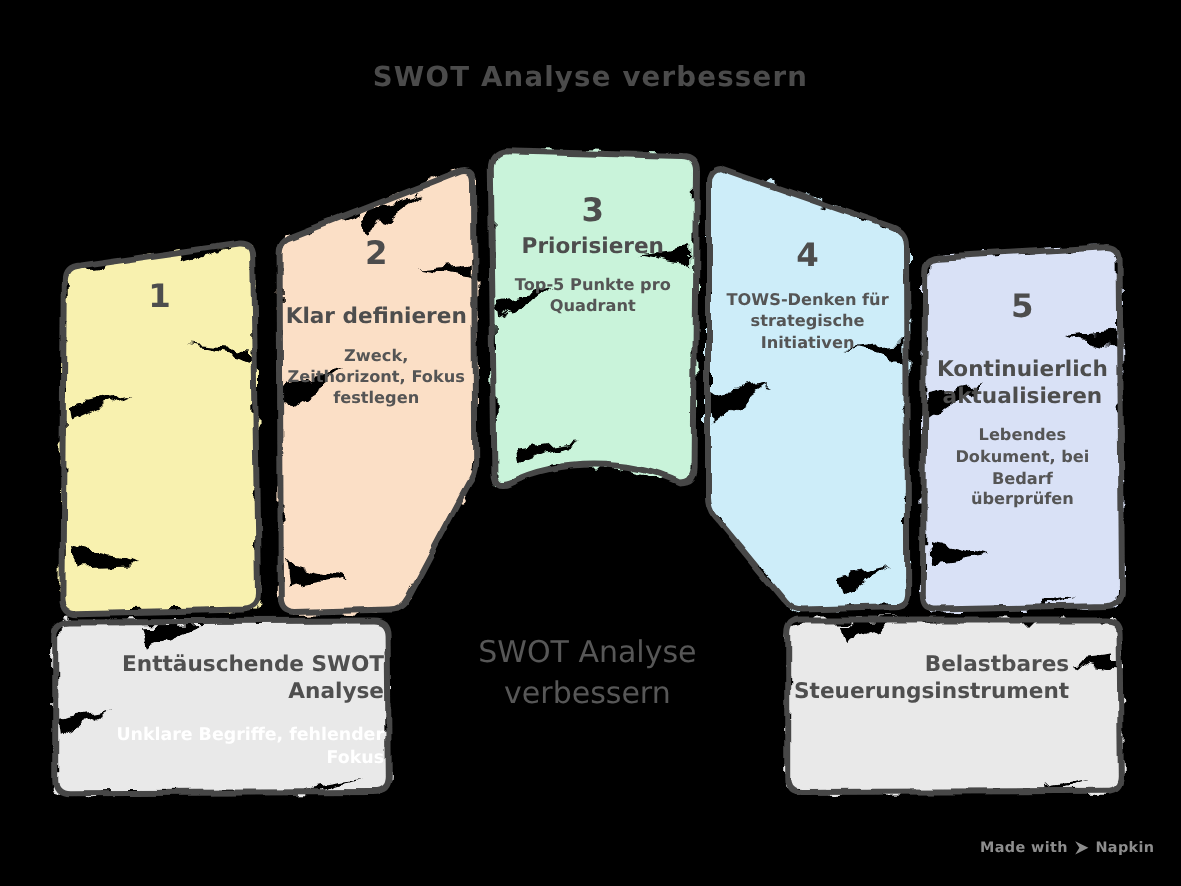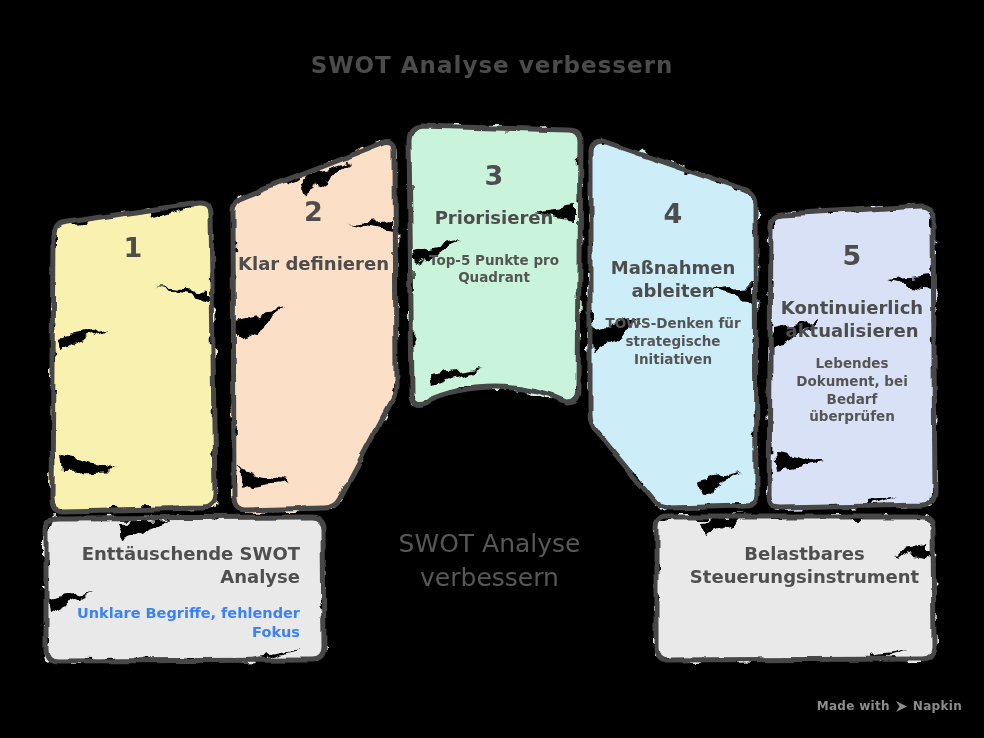--- a/index.html
+++ b/index.html
@@ -17,37 +17,37 @@
 
   .step-text{position:absolute;text-align:center;color:#4d4d4d;}
   .num{font-size:27px;font-weight:bold;}
   .heading{font-size:18px;font-weight:bold;line-height:1.25;margin:26px auto 0;max-width:152px;}
   .sub{font-size:13.5px;font-weight:bold;line-height:1.32;margin:13px auto 0;max-width:152px;color:#555;}
 
   .s1{left:50px;top:232px;width:166px;}
   .s1 .heading{margin-top:30px;}
   .s2{left:230px;top:196px;width:167px;}
   .s3{left:408px;top:160px;width:172px;}
-  .s3 .heading{margin-top:16px;}
-  .s3 .sub{margin-top:22px;}
+  .s3 .heading{margin-top:4px;}
+  .s3 .sub{margin-top:12px;}
   .s4{left:589px;top:198px;width:168px;}
   .s4 .heading{margin-top:28px;}
   .s5{left:768px;top:240px;width:168px;}
   .s5 .sub{max-width:120px;}
 
   .center-label{
     position:absolute;left:342px;top:527px;width:295px;text-align:center;
     font-size:25px;line-height:1.35;color:#575757;font-weight:400;
   }
 
   .callout{position:absolute;color:#4f4f4f;}
   .callout-heading{font-size:18px;font-weight:bold;line-height:1.3;}
-  .callout-sub{font-size:14.5px;font-weight:bold;line-height:1.35;margin-top:15px;color:#3b82f6;}
-  .callout-before{left:68px;top:542px;width:232px;text-align:right;}
-  .callout-after{left:687px;top:542px;width:235px;text-align:center;}
+  .callout-sub{font-size:14.5px;font-weight:bold;line-height:1.35;margin-top:15px;color:#ffffff;}
+  .callout-before{left:88px;top:542px;width:232px;text-align:right;}
+  .callout-after{left:656px;top:542px;width:235px;text-align:right;}
 
   .credit{
     position:absolute;left:0;top:699px;width:962px;
     display:flex;justify-content:flex-end;align-items:center;gap:5px;
     font-size:12px;font-weight:600;color:#8d8d8d;letter-spacing:.3px;
   }
   .credit svg{display:block;}
 </style>
 </head>
 <body>
@@ -105,31 +105,31 @@
 
   <div class="title">SWOT Analyse verbessern</div>
 
   <div class="step-text s1">
     <div class="num">1</div>
   </div>
 
   <div class="step-text s2">
     <div class="num">2</div>
     <div class="heading">Klar definieren</div>
+    <div class="sub">Zweck, Zeithorizont, Fokus festlegen</div>
   </div>
 
   <div class="step-text s3">
     <div class="num">3</div>
     <div class="heading">Priorisieren</div>
     <div class="sub">Top-5 Punkte pro Quadrant</div>
   </div>
 
   <div class="step-text s4">
     <div class="num">4</div>
-    <div class="heading">Maßnahmen ableiten</div>
     <div class="sub">TOWS-Denken für strategische Initiativen</div>
   </div>
 
   <div class="step-text s5">
     <div class="num">5</div>
     <div class="heading">Kontinuierlich aktualisieren</div>
     <div class="sub">Lebendes Dokument, bei Bedarf überprüfen</div>
   </div>
 
   <div class="center-label">SWOT Analyse verbessern</div>

